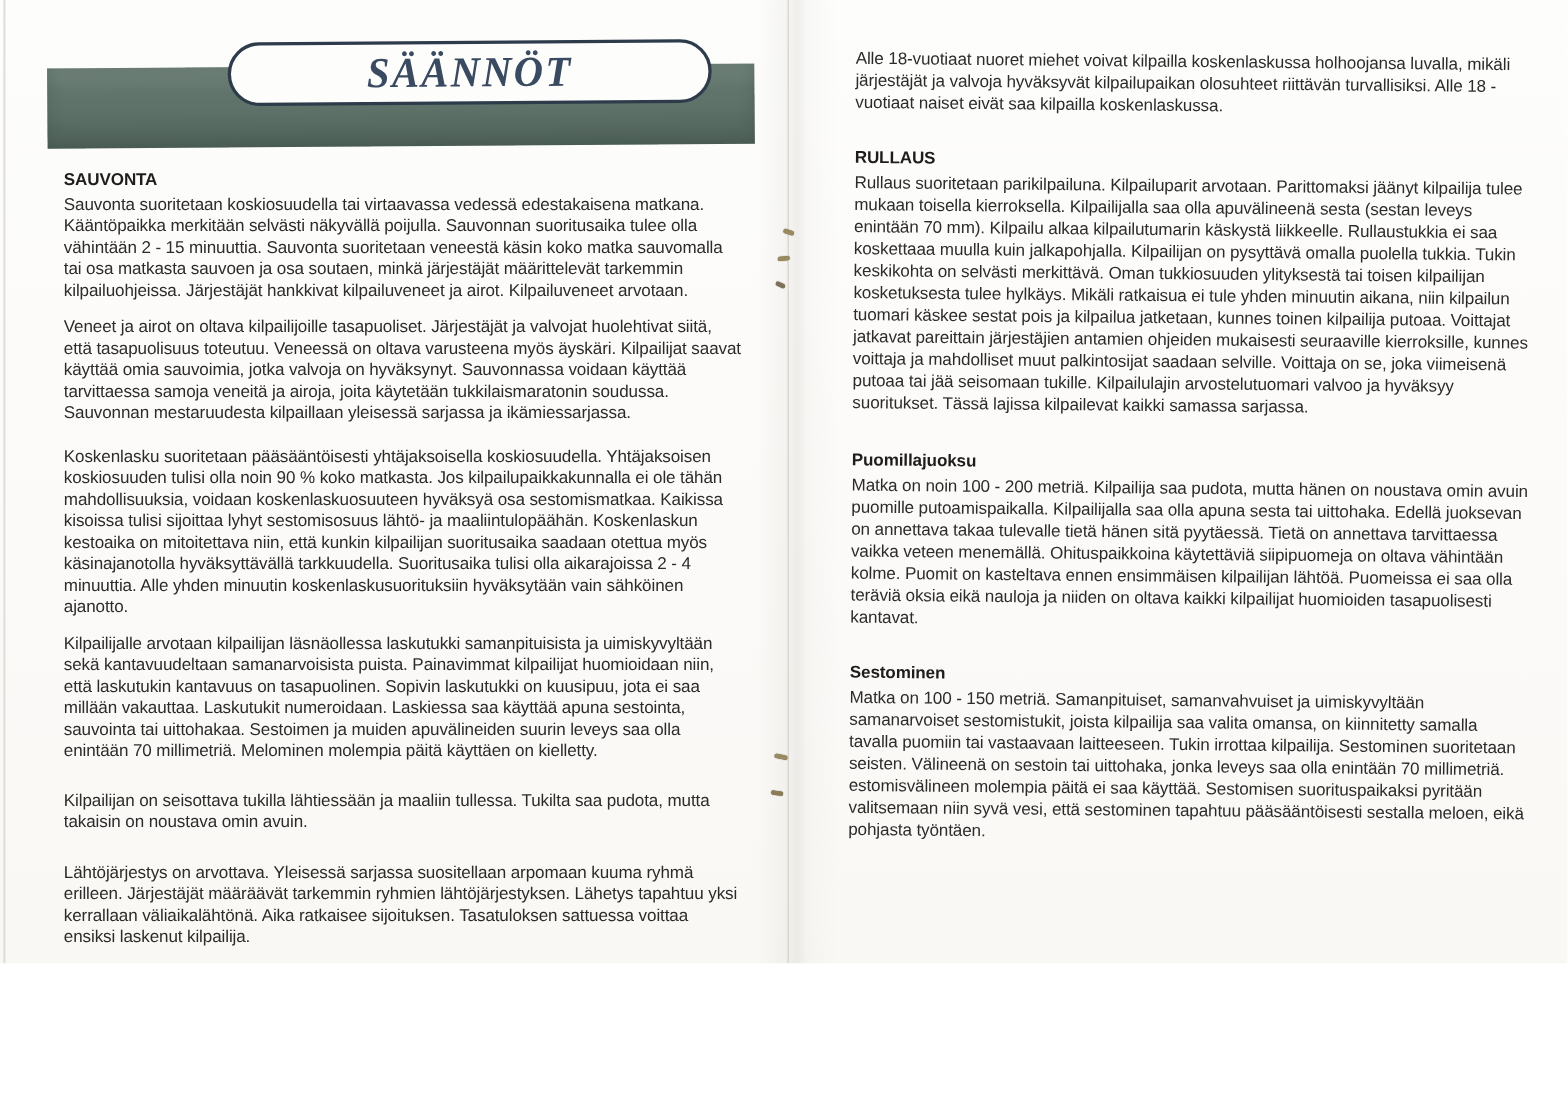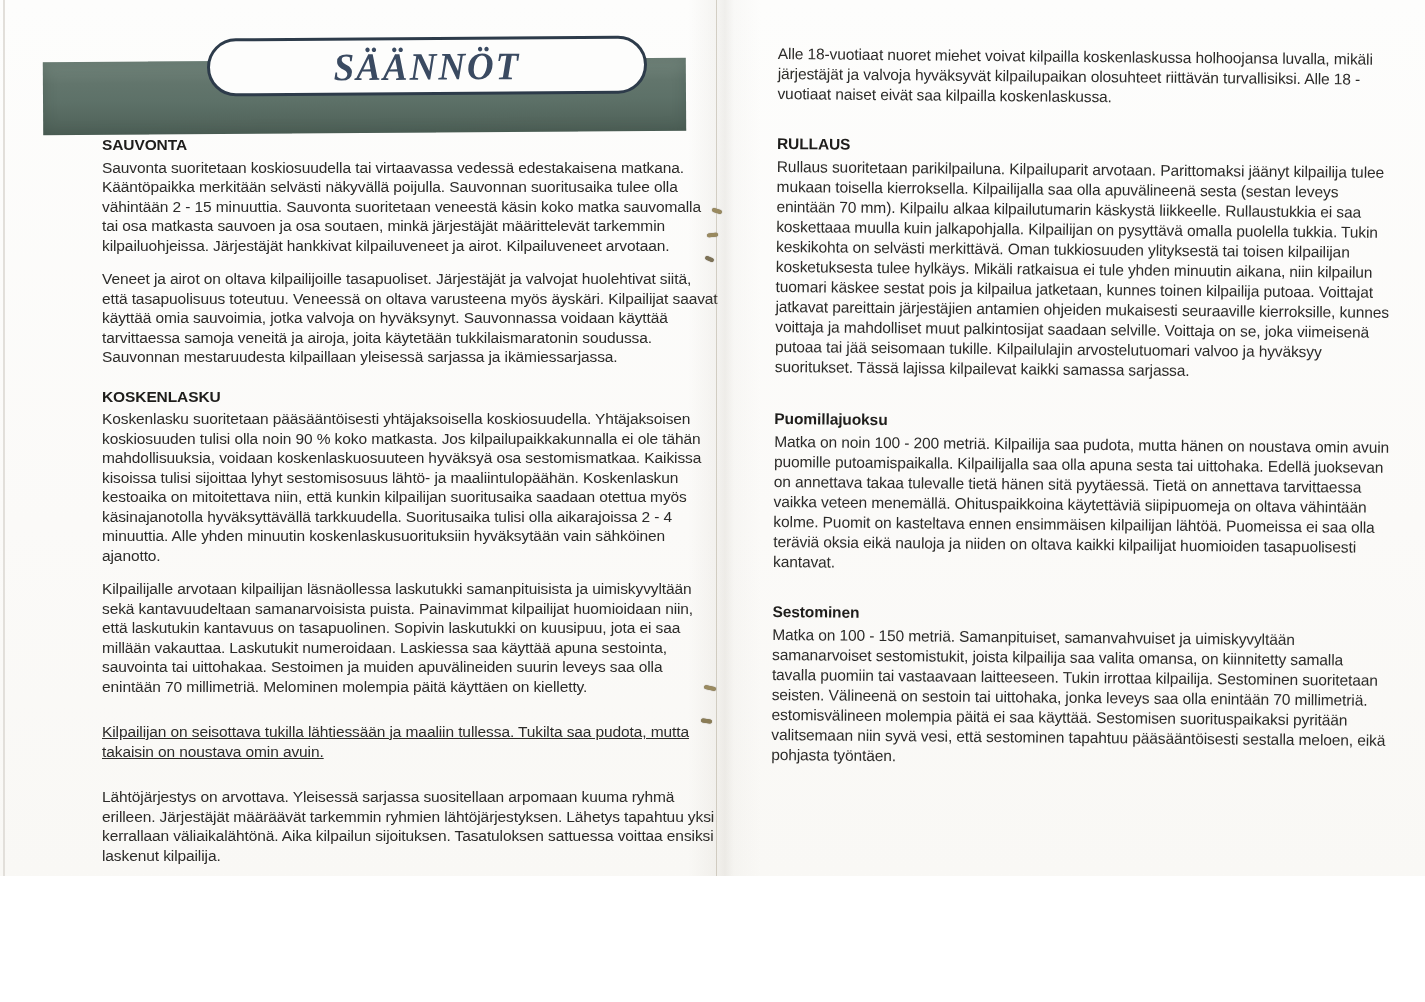--- a/index.html
+++ b/index.html
@@ -28,21 +28,21 @@
     background:#fdfdfc;border:3px solid var(--pill-border);border-radius:30px;
     display:flex;align-items:center;justify-content:center;
   }
   .banner-title{
     font-family:"Liberation Serif",serif;font-style:italic;font-weight:bold;
     font-size:37px;letter-spacing:2px;color:var(--title-blue);
     transform:scaleY(1.05);white-space:nowrap;
   }
   
   .col{position:absolute;width:618px;font-size:15.5px;letter-spacing:-0.1px;}
-  .col-left{left:58px;top:135px;line-height:19.5px;margin-left:44px;}
+  .col-left{left:58px;top:154px;line-height:19.5px;}
   .col-right{left:778px;top:44px;line-height:20px;transform:rotate(0.55deg);transform-origin:top left;}
   .col h2,.col h3{font-size:15.5px;font-weight:bold;margin:0 0 3px 0;color:#1e1d1b;}
   .col p{margin:0;text-align:left;}
   
   .fold-shadow{
     position:absolute;left:688px;top:0;width:74px;height:100%;
     background:linear-gradient(90deg,rgba(120,110,90,0) 0%,rgba(120,110,90,.07) 42%,rgba(120,110,90,.10) 50%,rgba(120,110,90,.03) 62%,rgba(120,110,90,0) 100%);
   }
   .fold-line{position:absolute;left:716px;top:0;width:1px;height:100%;background:rgba(150,138,112,.35);}
   .staple{position:absolute;background:#9a8a5f;border-radius:2px;box-shadow:0 0 1px #5c523c;}
@@ -62,25 +62,24 @@
 
   <div class="banner-bar"></div>
   <div class="banner-pill">
     <span class="banner-title">SÄÄNNÖT</span>
   </div>
 
   <div class="col col-left">
     <h2>SAUVONTA</h2>
     <p style="margin-bottom:14px;">Sauvonta suoritetaan koskiosuudella tai virtaavassa vedessä edestakaisena matkana. Kääntöpaikka merkitään selvästi näkyvällä poijulla. Sauvonnan suoritusaika tulee olla vähintään 2 - 15 minuuttia. Sauvonta suoritetaan veneestä käsin koko matka sauvomalla tai osa matkasta sauvoen ja osa soutaen, minkä järjestäjät määrittelevät tarkemmin kilpailuohjeissa. Järjestäjät hankkivat kilpailuveneet ja airot. Kilpailuveneet arvotaan.</p>
     <p style="margin-bottom:20px;">Veneet ja airot on oltava kilpailijoille tasapuoliset. Järjestäjät ja valvojat huolehtivat siitä, että tasapuolisuus toteutuu. Veneessä on oltava varusteena myös äyskäri. Kilpailijat saavat käyttää omia sauvoimia, jotka valvoja on hyväksynyt. Sauvonnassa voidaan käyttää tarvittaessa samoja veneitä ja airoja, joita käytetään tukkilaismaratonin soudussa. Sauvonnan mestaruudesta kilpaillaan yleisessä sarjassa ja ikämiessarjassa.</p>
-    <h2>KOSKENLASKU</h2>
     <p style="margin-bottom:14px;">Koskenlasku suoritetaan pääsääntöisesti yhtäjaksoisella koskiosuudella. Yhtäjaksoisen koskiosuuden tulisi olla noin 90 % koko matkasta. Jos kilpailupaikkakunnalla ei ole tähän mahdollisuuksia, voidaan koskenlaskuosuuteen hyväksyä osa sestomismatkaa. Kaikissa kisoissa tulisi sijoittaa lyhyt sestomisosuus lähtö- ja maaliintulopäähän. Koskenlaskun kestoaika on mitoitettava niin, että kunkin kilpailijan suoritusaika saadaan otettua myös käsinajanotolla hyväksyttävällä tarkkuudella. Suoritusaika tulisi olla aikarajoissa 2 - 4 minuuttia. Alle yhden minuutin koskenlaskusuorituksiin hyväksytään vain sähköinen ajanotto.</p>
     <p style="margin-bottom:26px;">Kilpailijalle arvotaan kilpailijan läsnäollessa laskutukki samanpituisista ja uimiskyvyltään sekä kantavuudeltaan samanarvoisista puista. Painavimmat kilpailijat huomioidaan niin, että laskutukin kantavuus on tasapuolinen. Sopivin laskutukki on kuusipuu, jota ei saa millään vakauttaa. Laskutukit numeroidaan. Laskiessa saa käyttää apuna sestointa, sauvointa tai uittohakaa. Sestoimen ja muiden apuvälineiden suurin leveys saa olla enintään 70 millimetriä. Melominen molempia päitä käyttäen on kielletty.</p>
-    <p style="margin-bottom:26px;text-decoration:underline;">Kilpailijan on seisottava tukilla lähtiessään ja maaliin tullessa. Tukilta saa pudota, mutta takaisin on noustava omin avuin.</p>
-    <p>Lähtöjärjestys on arvottava. Yleisessä sarjassa suositellaan arpomaan kuuma ryhmä erilleen. Järjestäjät määräävät tarkemmin ryhmien lähtöjärjestyksen. Lähetys tapahtuu yksi kerrallaan väliaikalähtönä. Aika kilpailun sijoituksen. Tasatuloksen sattuessa voittaa ensiksi laskenut kilpailija.</p>
+    <p style="margin-bottom:26px;">Kilpailijan on seisottava tukilla lähtiessään ja maaliin tullessa. Tukilta saa pudota, mutta takaisin on noustava omin avuin.</p>
+    <p>Lähtöjärjestys on arvottava. Yleisessä sarjassa suositellaan arpomaan kuuma ryhmä erilleen. Järjestäjät määräävät tarkemmin ryhmien lähtöjärjestyksen. Lähetys tapahtuu yksi kerrallaan väliaikalähtönä. Aika ratkaisee sijoituksen. Tasatuloksen sattuessa voittaa ensiksi laskenut kilpailija.</p>
   </div>
 
   <div class="col col-right">
     <p style="margin-bottom:30px;">Alle 18-vuotiaat nuoret miehet voivat kilpailla koskenlaskussa holhoojansa luvalla, mikäli järjestäjät ja valvoja hyväksyvät kilpailupaikan olosuhteet riittävän turvallisiksi. Alle 18 -vuotiaat naiset eivät saa kilpailla koskenlaskussa.</p>
     <h2>RULLAUS</h2>
     <p style="margin-bottom:32px;">Rullaus suoritetaan parikilpailuna. Kilpailuparit arvotaan. Parittomaksi jäänyt kilpailija tulee mukaan toisella kierroksella. Kilpailijalla saa olla apuvälineenä sesta (sestan leveys enintään 70 mm). Kilpailu alkaa kilpailutumarin käskystä liikkeelle. Rullaustukkia ei saa koskettaaa muulla kuin jalkapohjalla. Kilpailijan on pysyttävä omalla puolella tukkia. Tukin keskikohta on selvästi merkittävä. Oman tukkiosuuden ylityksestä tai toisen kilpailijan kosketuksesta tulee hylkäys. Mikäli ratkaisua ei tule yhden minuutin aikana, niin kilpailun tuomari käskee sestat pois ja kilpailua jatketaan, kunnes toinen kilpailija putoaa. Voittajat jatkavat pareittain järjestäjien antamien ohjeiden mukaisesti seuraaville kierroksille, kunnes voittaja ja mahdolliset muut palkintosijat saadaan selville. Voittaja on se, joka viimeisenä putoaa tai jää seisomaan tukille. Kilpailulajin arvostelutuomari valvoo ja hyväksyy suoritukset. Tässä lajissa kilpailevat kaikki samassa sarjassa.</p>
     <h3>Puomillajuoksu</h3>
     <p style="margin-bottom:30px;">Matka on noin 100 - 200 metriä. Kilpailija saa pudota, mutta hänen on noustava omin avuin puomille putoamispaikalla. Kilpailijalla saa olla apuna sesta tai uittohaka. Edellä juoksevan on annettava takaa tulevalle tietä hänen sitä pyytäessä. Tietä on annettava tarvittaessa vaikka veteen menemällä. Ohituspaikkoina käytettäviä siipipuomeja on oltava vähintään kolme. Puomit on kasteltava ennen ensimmäisen kilpailijan lähtöä. Puomeissa ei saa olla teräviä oksia eikä nauloja ja niiden on oltava kaikki kilpailijat huomioiden tasapuolisesti kantavat.</p>
     <h3>Sestominen</h3>
     <p>Matka on 100 - 150 metriä. Samanpituiset, samanvahvuiset ja uimiskyvyltään samanarvoiset sestomistukit, joista kilpailija saa valita omansa, on kiinnitetty samalla tavalla puomiin tai vastaavaan laitteeseen. Tukin irrottaa kilpailija. Sestominen suoritetaan seisten. Välineenä on sestoin tai uittohaka, jonka leveys saa olla enintään 70 millimetriä. estomisvälineen molempia päitä ei saa käyttää. Sestomisen suorituspaikaksi pyritään valitsemaan niin syvä vesi, että sestominen tapahtuu pääsääntöisesti sestalla meloen, eikä pohjasta työntäen.</p>

